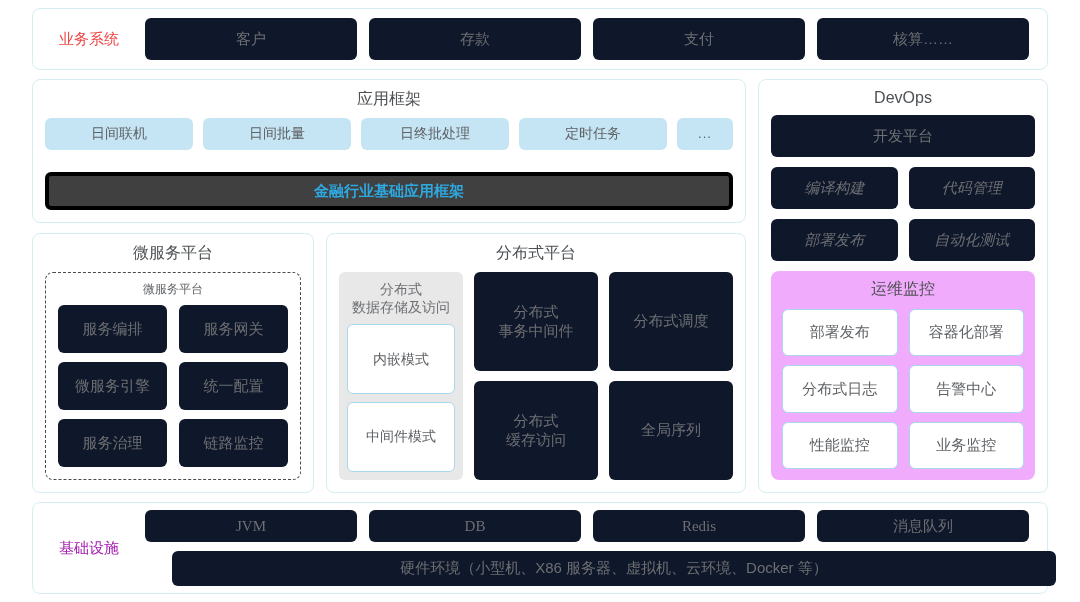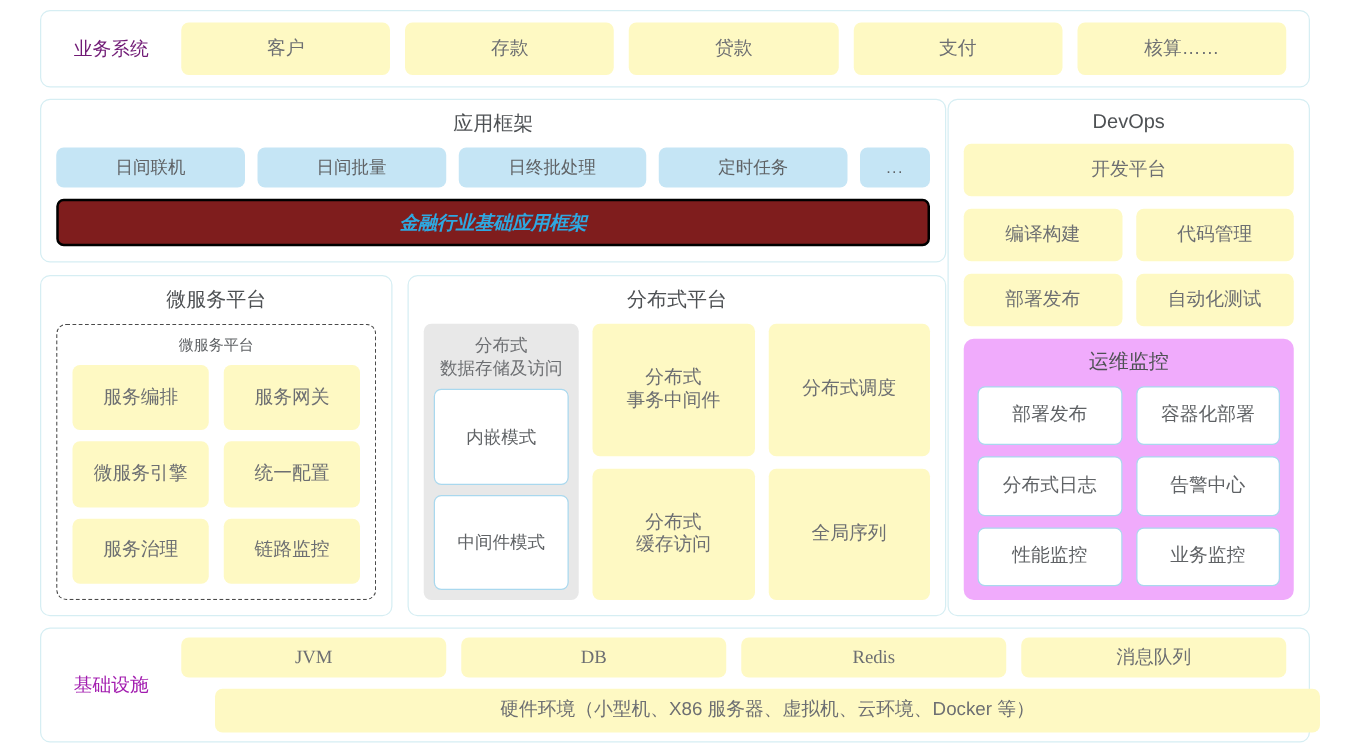--- a/index.html
+++ b/index.html
@@ -13,65 +13,65 @@
 
   
   .panel {
     background: #ffffff;
     border: 1px solid #d6eef3;
     border-radius: 8px;
   }
 
   
   .chip {
-    background: #fef9c3;
+    background: #0f172a;
     border-radius: 6px;
     color: #6d6f72;
     font-size: 15px;
     display: flex; align-items: center; justify-content: center;
     text-align: center;
     line-height: 1.25;
   }
   .chip.blue { background: #c5e5f5; color: #5f6265; }
   .chip.white-blue {
     background: #ffffff; border: 1px solid #a9d8ee; color: #5f6265;
   }
 
   
   .row-biz { height: 62px; display: flex; align-items: center; padding: 0 12px 0 0; flex: 0 0 62px; }
   .row-biz .side-label {
     width: 112px; flex: 0 0 112px; text-align: center;
-    font-size: 15px; color: #701a75;
+    font-size: 15px; color: #ef4444;
   }
   .row-biz .chips { flex: 1; display: flex; gap: 12px; padding-right: 6px; }
   .row-biz .chips .chip { flex: 1; height: 42px; }
 
   
-  .middle { display: flex; gap: 1px; flex: 1 1 auto; min-height: 0; }
+  .middle { display: flex; gap: 12px; flex: 1 1 auto; min-height: 0; }
   .middle-left { flex: 1 1 auto; display: flex; flex-direction: column; gap: 10px; min-width: 0; }
   .middle-right { width: 290px; flex: 0 0 290px; }
 
   .panel-title {
     text-align: center; font-size: 16px; color: #4e5154;
     padding: 9px 0 8px 0;
   }
 
   
   .appfw { padding: 0 12px 12px 12px; }
-  .appfw .fw-chips { display: flex; gap: 10px; margin-bottom: 9px; }
+  .appfw .fw-chips { display: flex; gap: 10px; margin-bottom: 22px; }
   .appfw .fw-chips .chip { height: 32px; font-size: 14px; }
   .appfw .fw-chips .chip:nth-child(1),
   .appfw .fw-chips .chip:nth-child(2),
   .appfw .fw-chips .chip:nth-child(3),
   .appfw .fw-chips .chip:nth-child(4) { flex: 1 1 0; }
   .appfw .fw-chips .chip.small { flex: 0 0 56px; font-size: 13px; letter-spacing: 1px; }
   .fw-banner {
-    height: 38px; border: 2px solid #000000; border-radius: 6px;
+    height: 38px; border: 4px solid #000000; border-radius: 6px;
     display: flex; align-items: center; justify-content: center;
-    color: #2ea8e0; font-size: 15px; font-weight: bold; background: #7f1d1d; font-style: italic;
+    color: #2ea8e0; font-size: 15px; font-weight: bold; background: #404040;
   }
 
   
   .lower { display: flex; gap: 12px; flex: 1 1 auto; min-height: 0; }
   .micro { width: 282px; flex: 0 0 282px; display: flex; flex-direction: column; }
   .dist  { flex: 1 1 auto; display: flex; flex-direction: column; min-width: 0; }
 
   .micro-dashed {
     margin: 0 12px 12px 12px; flex: 1 1 auto;
     border: 1px dashed #4a4a4a; border-radius: 8px;
@@ -91,21 +91,21 @@
   }
   .dist-stack .stack-title { text-align: center; font-size: 14px; color: #6d6f72; line-height: 1.3; padding-bottom: 8px; }
   .dist-stack .sub { flex: 1 1 0; margin-bottom: 8px; font-size: 14px; }
   .dist-stack .sub:last-child { margin-bottom: 0; }
   .dist-col-rest .chip { font-size: 15px; }
 
   
   .devops { height: 100%; display: flex; flex-direction: column; padding: 0 12px 12px 12px; }
   .devops .chip { font-size: 15px; }
   .dev-wide { height: 42px; margin-bottom: 10px; }
-  .dev-pair { display: flex; gap: 11px; margin-bottom: 10px; }
+  .dev-pair { display: flex; gap: 11px; margin-bottom: 10px; font-style: italic; }
   .dev-pair .chip { flex: 1; height: 42px; }
   .ops {
     background: #f0abfc; border-radius: 8px; padding: 0 11px 11px 11px;
     flex: 1 1 auto; display: flex; flex-direction: column;
   }
   .ops .ops-title { text-align: center; font-size: 16px; color: #4e5154; padding: 8px 0 9px 0; }
   .ops-grid { display: grid; grid-template-columns: 1fr 1fr; gap: 9px 11px; flex: 1 1 auto; }
   .ops-grid .chip { font-size: 15px; }
 
   
@@ -119,21 +119,20 @@
 </head>
 <body>
 
 <div class="page">
 
   <div class="panel row-biz">
     <div class="side-label">业务系统</div>
     <div class="chips">
       <div class="chip">客户</div>
       <div class="chip">存款</div>
-      <div class="chip">贷款</div>
       <div class="chip">支付</div>
       <div class="chip">核算……</div>
     </div>
   </div>
 
   <div class="middle">
 
     <div class="middle-left">
 
       <div class="panel appfw">

